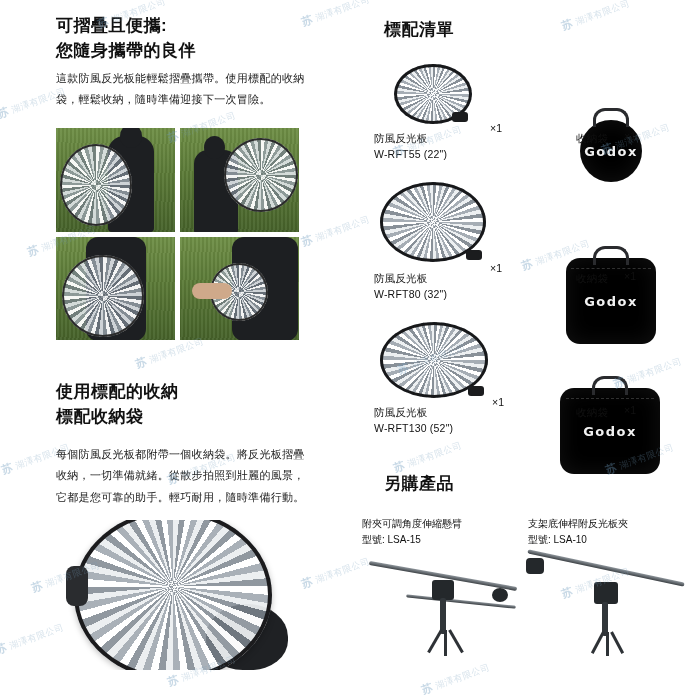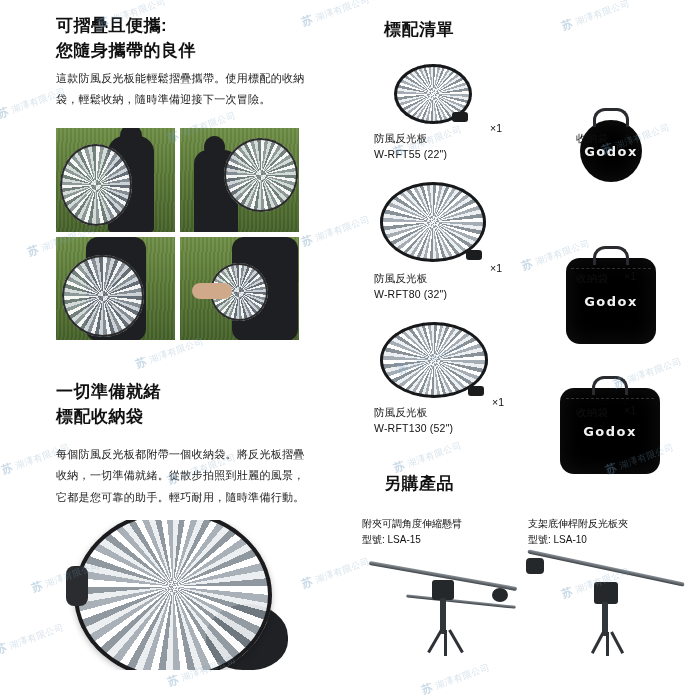--- a/index.html
+++ b/index.html
@@ -265,21 +265,21 @@
       <div class="photo">
         <div class="grass"></div>
         <div class="person" style="left:52px;top:0px;width:66px;height:104px;border-radius:12px;"></div>
         <div class="disc crinkle" style="left:30px;top:26px;width:58px;height:58px;"></div>
         <div class="person" style="left:12px;top:46px;width:40px;height:16px;border-radius:8px;background:#cfa98a;"></div>
       </div>
 
     </div>
 
     <h1 class="sec" style="position:absolute;left:56px;top:380px;width:280px;">
-      <span>一切準備就緒</span><br>
+      <span>使用標配的收納</span><br>
       <span>標配收納袋</span>
     </h1>
 
     <div class="body-txt" style="position:absolute;left:56px;top:444px;width:252px;">
       <span>每個防風反光板都附帶一個收納袋。將反光板摺疊</span><br>
       <span>收納，一切準備就緒。從散步拍照到壯麗的風景，</span><br>
       <span>它都是您可靠的助手。輕巧耐用，隨時準備行動。</span>
     </div>
 
     <div class="bigbag">

